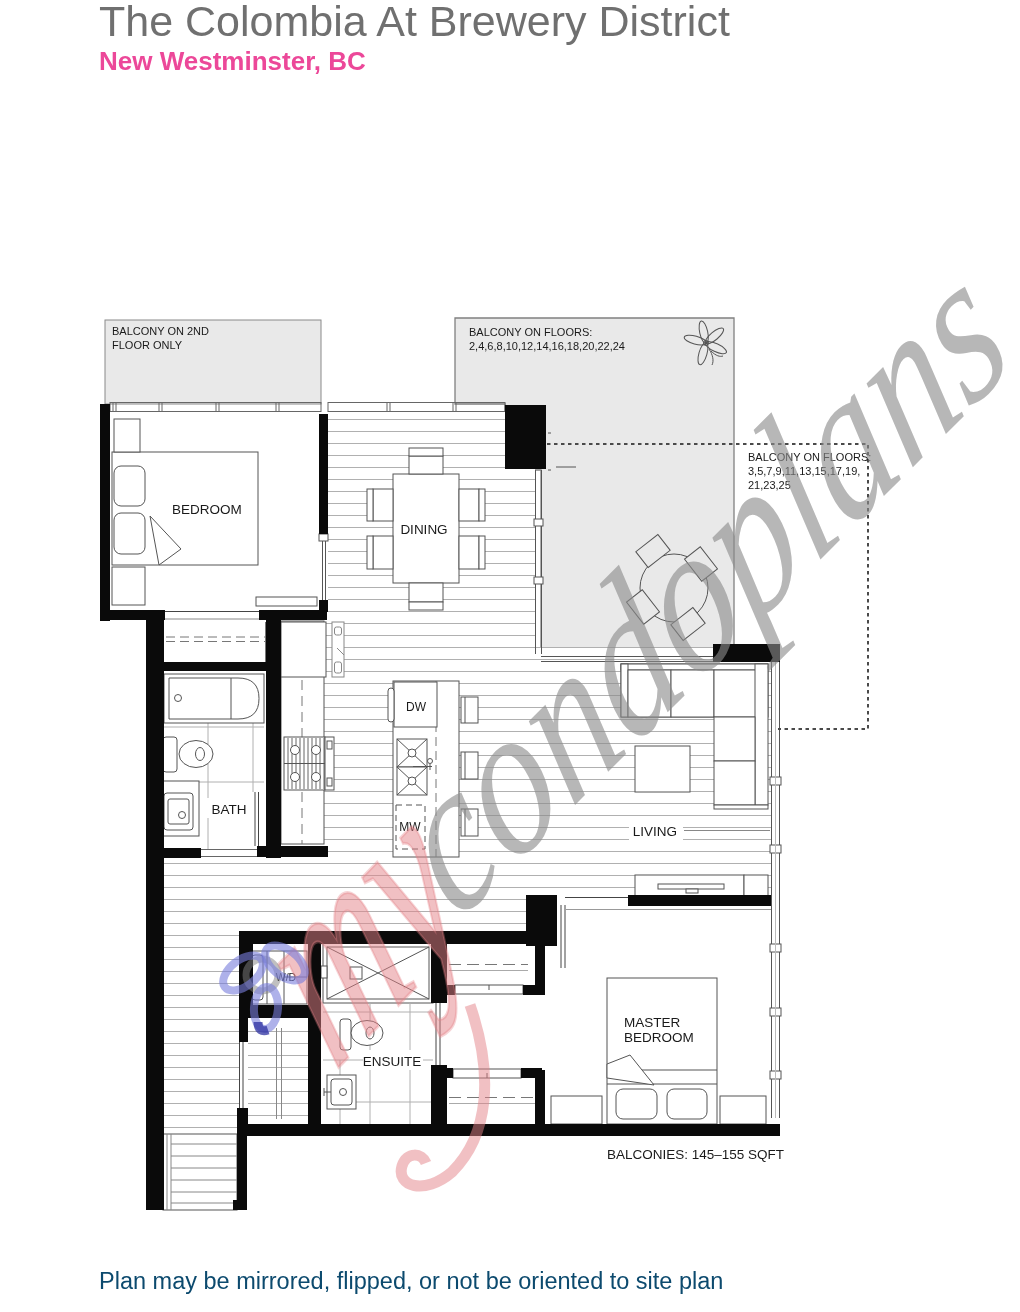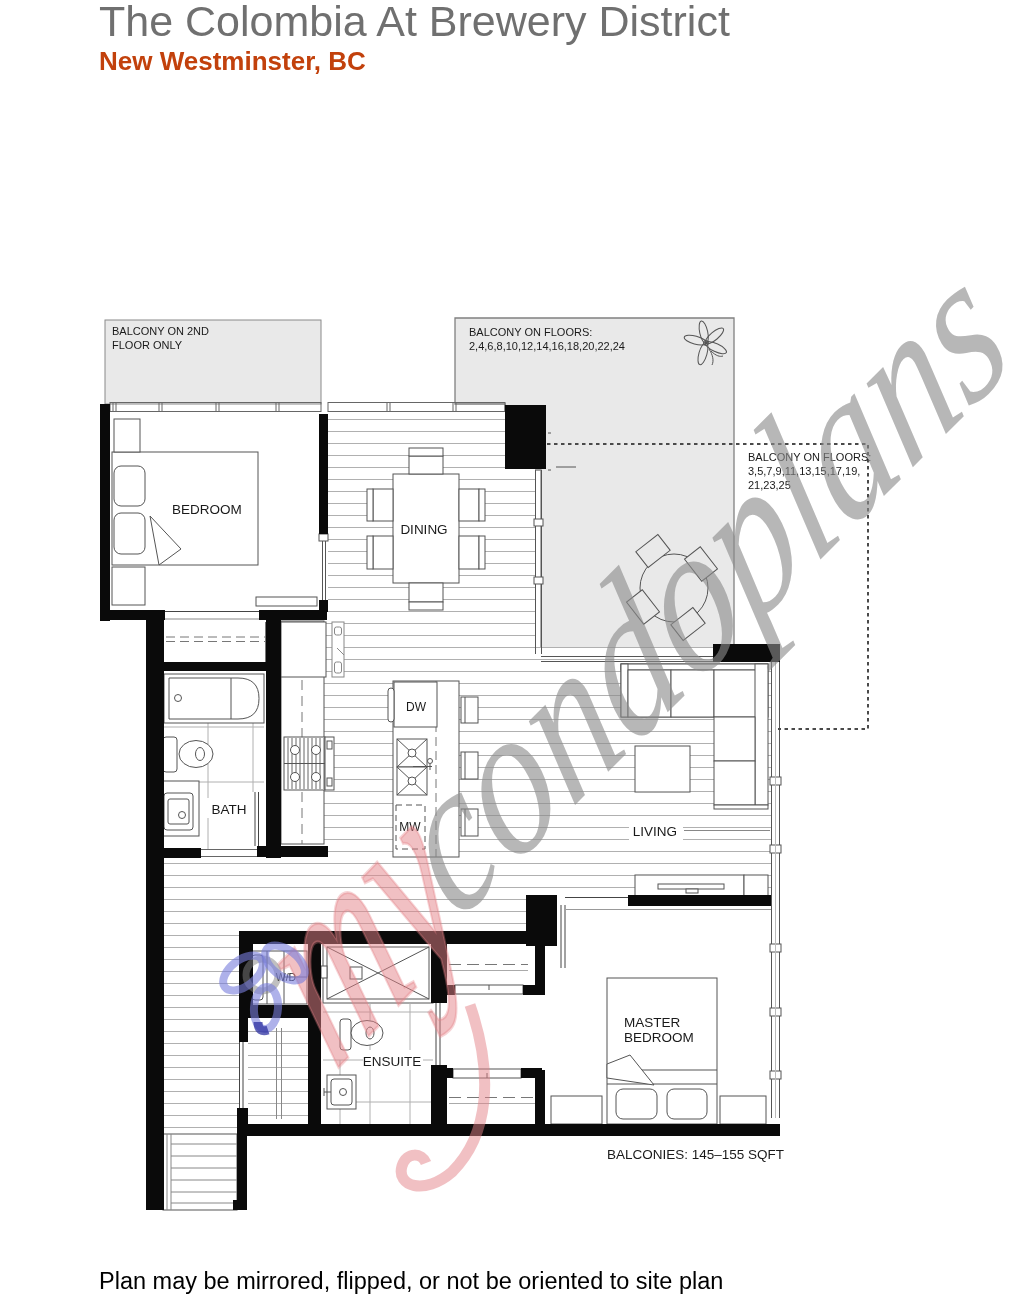--- a/index.html
+++ b/index.html
@@ -4,23 +4,23 @@
 <style>
 html,body{margin:0;padding:0;background:#ffffff;width:1020px;height:1312px;overflow:hidden}
 body{font-family:"Liberation Sans",sans-serif}
 #plan{position:absolute;left:0;top:0}
 </style>
 </head>
 <body>
 
 <div style="position:absolute;left:99px;top:-3px;font-size:43px;color:#707070;white-space:nowrap">The Colombia At Brewery District</div>
 
-<div style="position:absolute;left:99px;top:46px;font-size:26px;font-weight:bold;color:#c2410c;white-space:nowrap">New Westminster, BC</div>
-
-<div style="position:absolute;left:99px;top:1268px;font-size:23.5px;color:#000000;white-space:nowrap">Plan may be mirrored, flipped, or not be oriented to site plan</div>
+<div style="position:absolute;left:99px;top:46px;font-size:26px;font-weight:bold;color:#ec4899;white-space:nowrap">New Westminster, BC</div>
+
+<div style="position:absolute;left:99px;top:1268px;font-size:23.5px;color:#0c4a6e;white-space:nowrap">Plan may be mirrored, flipped, or not be oriented to site plan</div>
 <svg id="plan" width="1020" height="1312" viewBox="0 0 1020 1312" xmlns="http://www.w3.org/2000/svg">
 <defs>
 <pattern id="wood" width="10" height="12" patternUnits="userSpaceOnUse">
 <rect width="10" height="12" fill="#ffffff"></rect>
 <line x1="0" y1="11.5" x2="10" y2="11.5" stroke="#b0b0b0" stroke-width="1"></line>
 </pattern>
 </defs>
 <g stroke-linecap="butt">
 
 <path d="M455,318 L734,318 L734,654 L541,654 L541,470 L505,470 L505,404 L455,404 Z" fill="#e9e9e9" stroke="#808080" stroke-width="1.3"></path>

